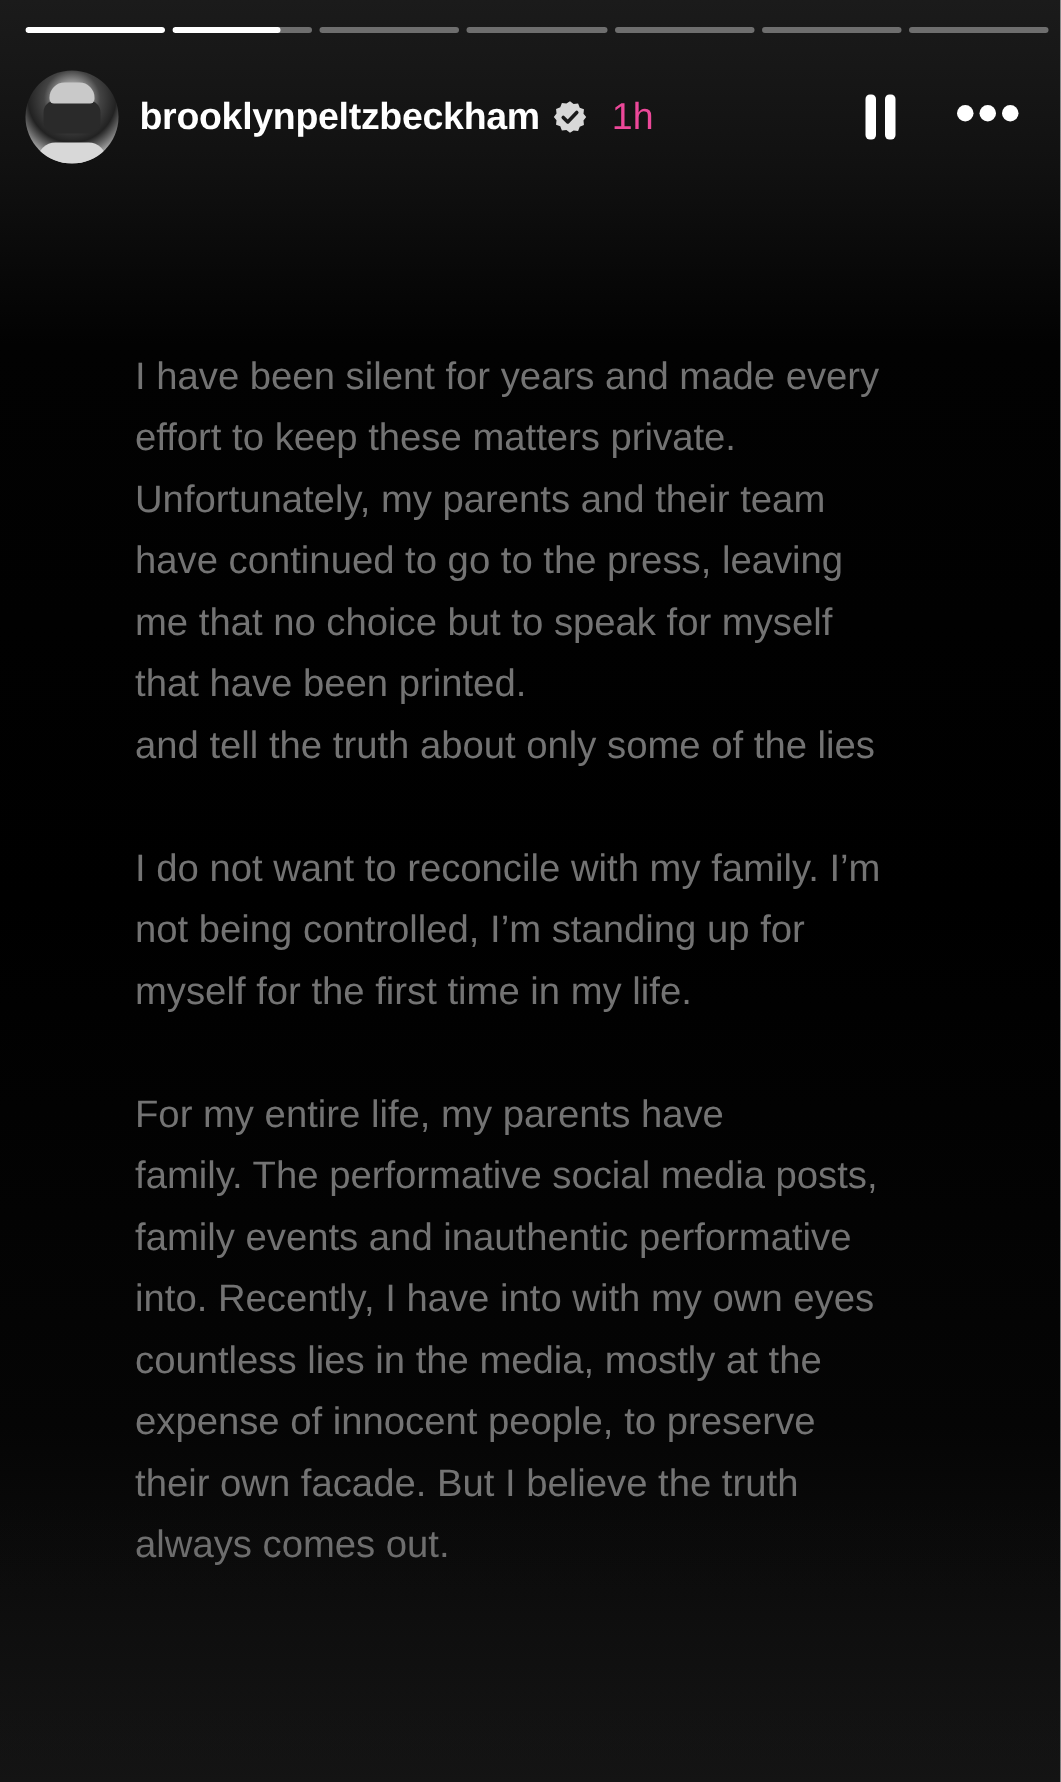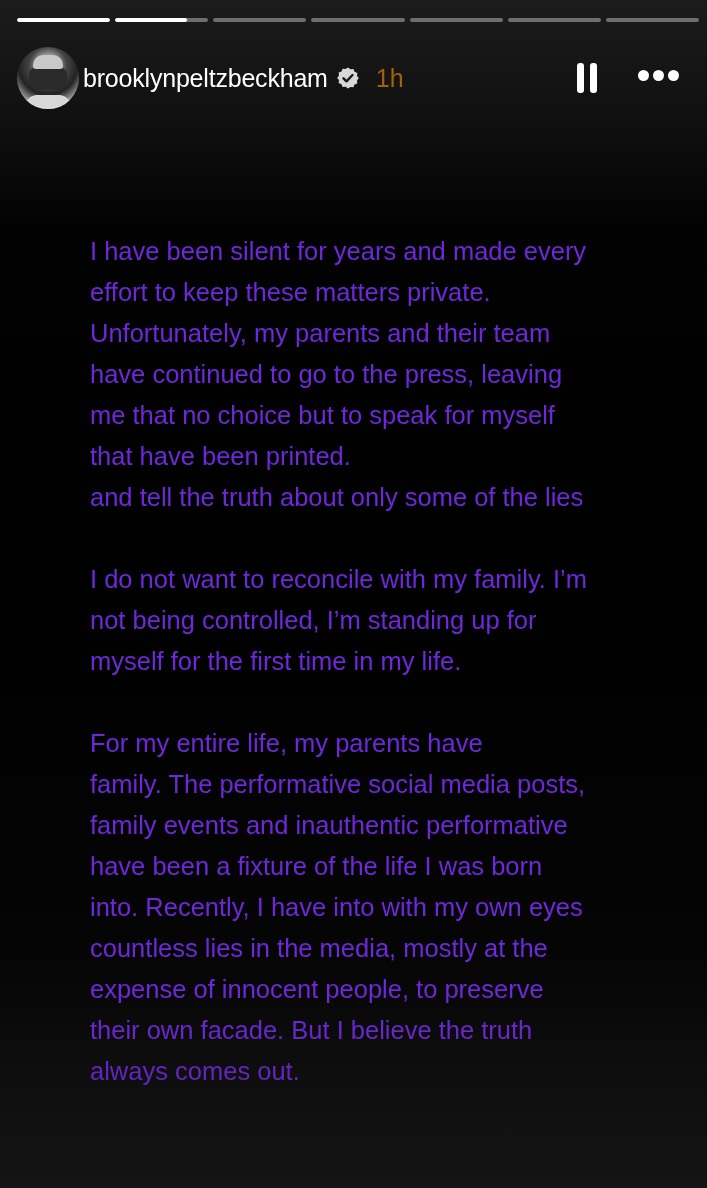--- a/index.html
+++ b/index.html
@@ -10,28 +10,28 @@
   }
   .progress { position:absolute; top:18px; left:17px; right:8px; height:4px; display:flex; gap:5px; }
   .seg { flex:1; height:4px; border-radius:2px; background:#6e6e6e; position:relative; overflow:hidden; }
   .seg .fill { position:absolute; left:0; top:0; bottom:0; background:#fff; border-radius:2px; }
   .header { position:absolute; top:46px; left:17px; right:20px; height:64px; display:flex; align-items:center; }
   .avatar { width:62px; height:62px; border-radius:50%; overflow:hidden; position:relative;
     background: radial-gradient(circle at 50% 30%, #9a9a9a 0 20%, #444 35%, #222 55%, #bbb 80%, #777 100%); }
   .avatar .cap { position:absolute; left:16px; top:8px; width:30px; height:14px; border-radius:10px 10px 3px 3px; background:#c9c9c9; }
   .avatar .hair { position:absolute; left:12px; top:20px; width:38px; height:22px; border-radius:8px; background:#2a2a2a; }
   .avatar .shirt { position:absolute; left:8px; bottom:0; width:46px; height:14px; background:#d8d8d8; border-radius:12px 12px 0 0; }
-  .username { color:#fff; font-size:25px; font-weight:normal; margin-left:4px; letter-spacing:-0.2px; }
+  .username { color:#fff; font-size:25px; font-weight:bold; margin-left:14px; letter-spacing:-0.2px; }
   .verified { margin-left:8px; width:24px; height:24px; display:inline-flex; }
-  .time { color:#a16207; font-size:25px; margin-left:16px; }
+  .time { color:#ec4899; font-size:25px; margin-left:16px; }
   .pause { position:absolute; left:577px; top:63px; width:22px; height:30px; display:flex; gap:6px; }
   .pause span { width:7px; height:30px; background:#fff; border-radius:3px; display:block; }
   .more { position:absolute; left:638px; top:70px; display:flex; gap:4px; }
   .more span { width:11px; height:11px; border-radius:50%; background:#fff; display:block; }
-  .story-text { position:absolute; left:90px; top:231px; width:560px; font-size:25.5px; line-height:41px; color:#6d28d9; }
+  .story-text { position:absolute; left:90px; top:231px; width:560px; font-size:25.5px; line-height:41px; color:#737373; }
   .story-text p { margin:0 0 41px 0; }
   .story-text p:last-child { margin-bottom:0; }
   .story-text .line { display:block; white-space:nowrap; }
   .fade-mask { position:absolute; left:0; right:0; top:1000px; bottom:0;
     background: linear-gradient(to bottom, rgba(0,0,0,0) 0%, rgba(20,20,20,0.35) 100%); pointer-events:none; }
 </style>
 </head>
 <body>
 
 <div class="progress">
@@ -97,21 +97,20 @@
     </p>
     <p>
       <span class="line">I do not want to reconcile with my family. I’m</span>
       <span class="line">not being controlled, I’m standing up for</span>
       <span class="line">myself for the first time in my life.</span>
     </p>
     <p>
       <span class="line">For my entire life, my parents have</span>
       <span class="line">family. The performative social media posts,</span>
       <span class="line">family events and inauthentic performative</span>
-      <span class="line">have been a fixture of the life I was born</span>
       <span class="line">into. Recently, I have into with my own eyes</span>
       <span class="line">countless lies in the media, mostly at the</span>
       <span class="line">expense of innocent people, to preserve</span>
       <span class="line">their own facade. But I believe the truth</span>
       <span class="line">always comes out.</span>
     </p>
   </div>
 
 <div class="fade-mask"></div>
 

